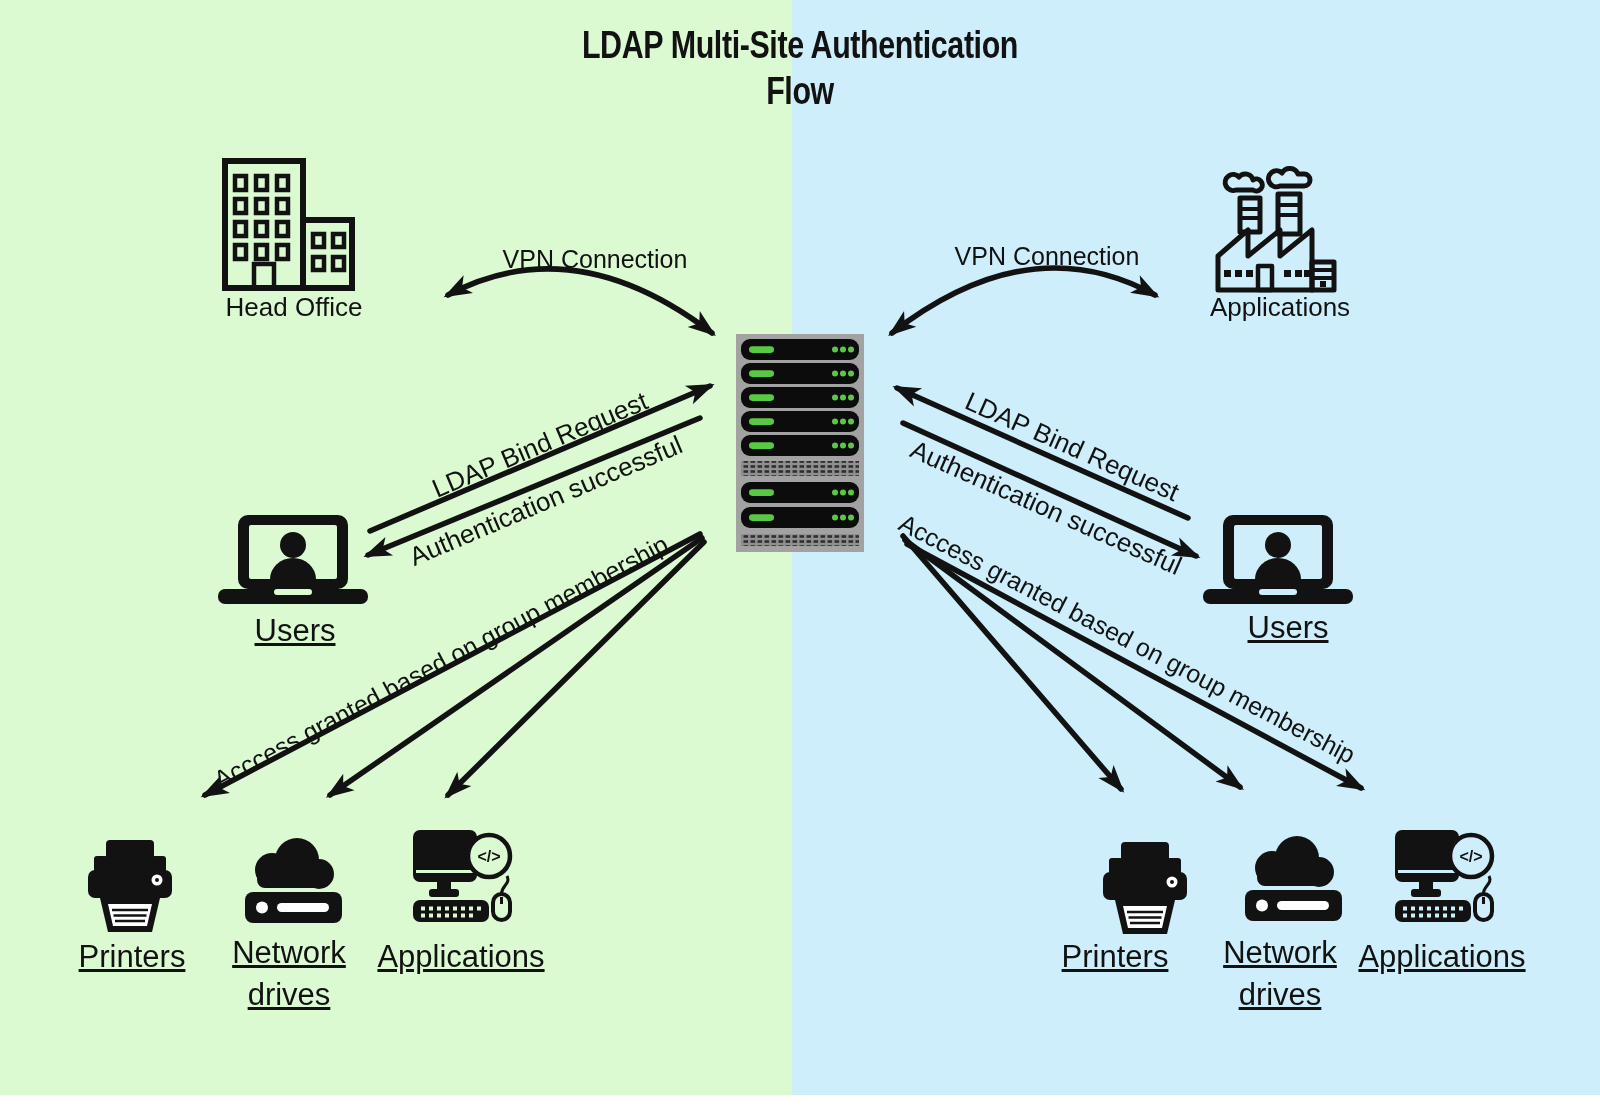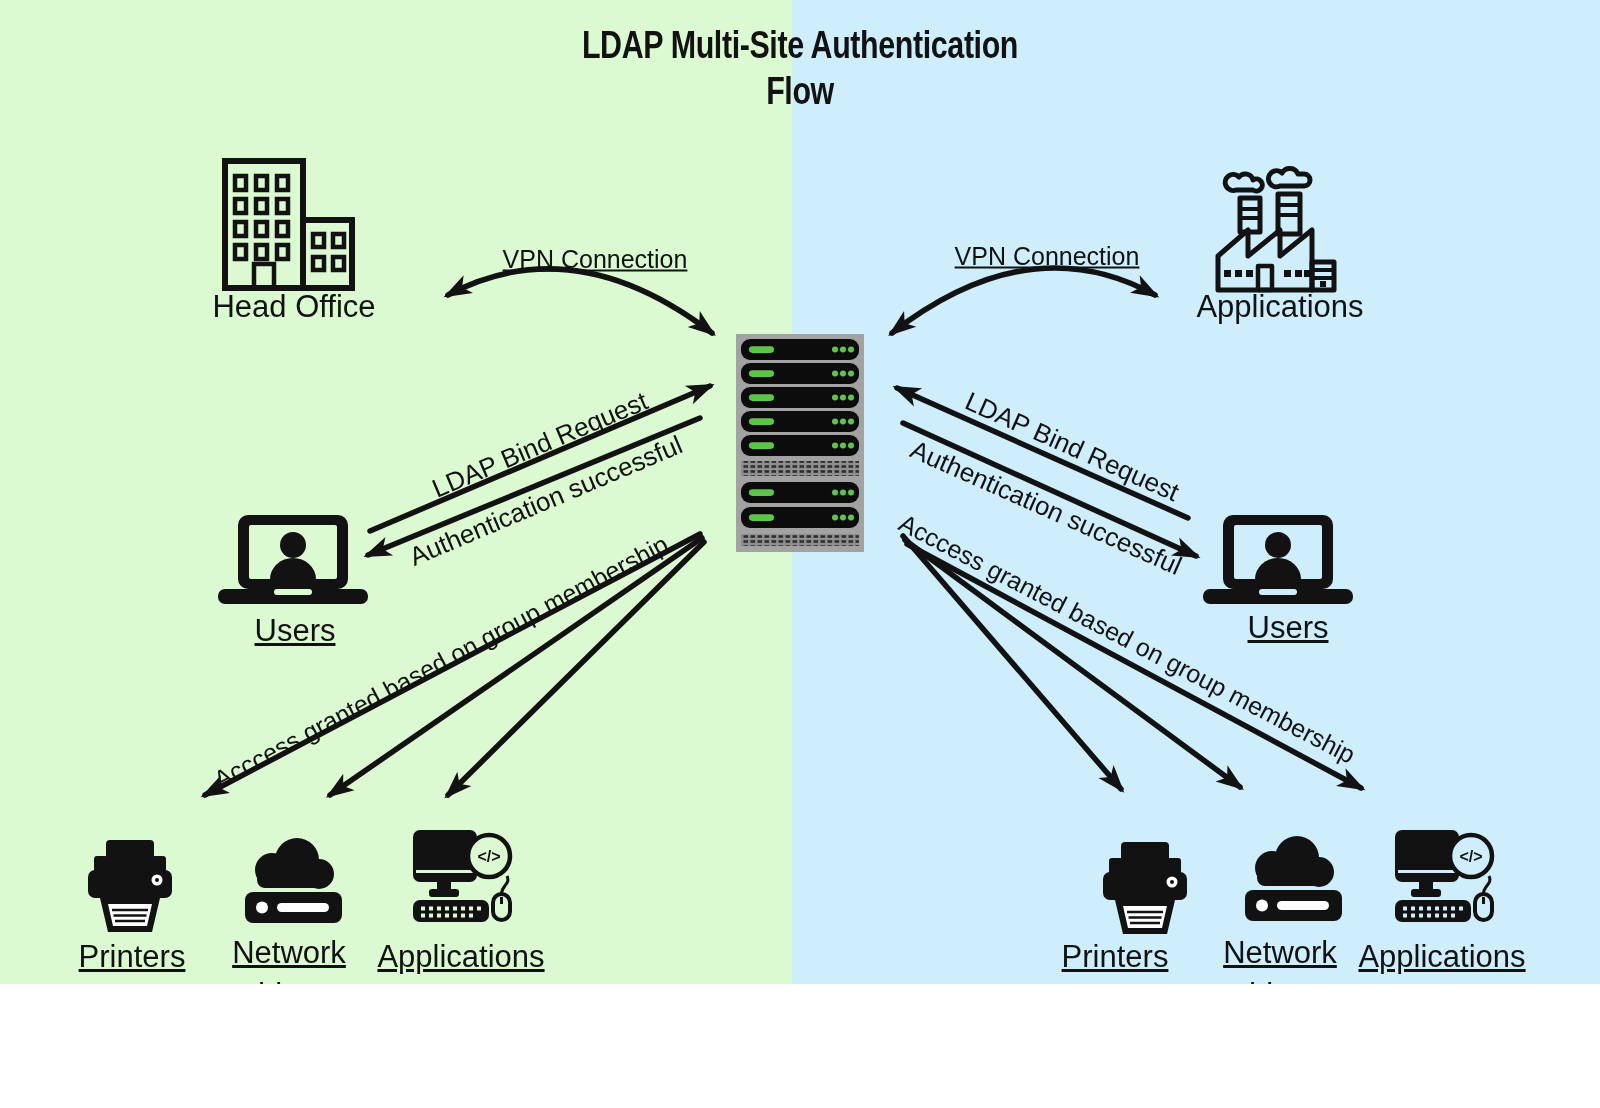--- a/index.html
+++ b/index.html
@@ -1,30 +1,30 @@
 <!DOCTYPE html>
 <html style="--left-bg: #dcfad2; --right-bg: #cdeefa; --ink: #121212; --rack-frame: #a2a2a2; --rack-mesh-dark: #2e2e2e; --rack-mesh-light: #8f8f8f; --unit: #0c0c0c; --led: #58c943; --white: #ffffff;"><head>
 <meta charset="utf-8">
 <style>
   html,body{margin:0;padding:0;}
   body{font-family:"Liberation Sans",sans-serif;}
-  .canvas{position:relative;width:1600px;height:984px;overflow:hidden;background:#86efac;}
+  .canvas{position:relative;width:1600px;height:1095px;overflow:hidden;background:#86efac;}
   .bg{position:absolute;top:0;height:1108px;}
   .bg-left{left:0;width:792px;background:var(--left-bg);}
   .bg-right{left:792px;width:808px;background:var(--right-bg);}
   .layer{position:absolute;left:0;top:0;}
   .title{position:absolute;left:0;right:0;top:22px;text-align:center;color:var(--ink);
          font-size:39px;font-weight:bold;line-height:46px;letter-spacing:-0.5px;
          transform:scaleX(0.78);transform-origin:50% 0;}
   .lbl{position:absolute;color:var(--ink);white-space:nowrap;
        transform:translate(-50%,-50%);text-align:center;}
-  .site-lbl{font-size:31px;}
+  .site-lbl{font-size:26px;}
   .node-lbl{font-size:31px;text-decoration:underline;}
   .flow-lbl{font-size:26px;}
-  .vpn-lbl{font-size:25px;text-decoration:underline;}
+  .vpn-lbl{font-size:25px;}
   .access-lbl{font-size:25px;}
   .wrap2{white-space:normal;width:150px;line-height:42px;}
   .rot{transform-origin:50% 50%;}
   svg text{font-family:"Liberation Sans",sans-serif;}
 </style>
 </head>
 <body>
 
 <div class="canvas">
 

